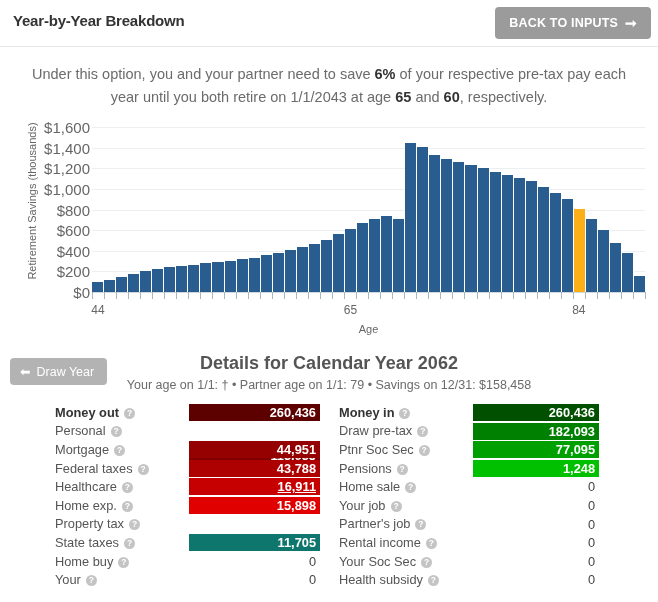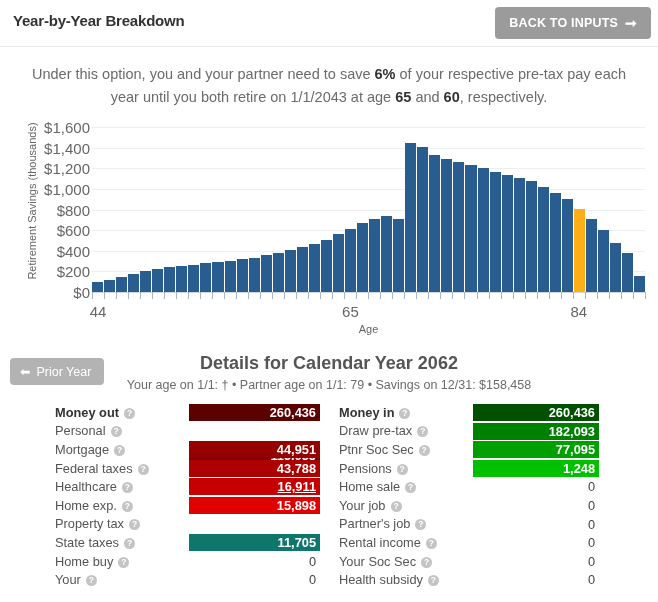--- a/index.html
+++ b/index.html
@@ -163,21 +163,21 @@
   }
   .x-labels {
     position: absolute;
     left: 92px;
     right: 13px;
     top: 186px;
     height: 14px;
   }
   .x-labels span {
     position: absolute;
-    font-size: 15px;
+    font-size: 12px;
     color: #666666;
     transform: translateX(-50%);
   }
   .x-axis-title {
     position: absolute;
     left: 92px;
     right: 13px;
     top: 206px;
     text-align: center;
     font-size: 11px;
@@ -413,21 +413,21 @@
       <span style="left: 1.08696%;">44</span>
       <span style="left: 46.7391%;">65</span>
       <span style="left: 88.0435%;">84</span>
     </div>
   <div class="x-axis-title">Age</div>
 </div>
 
 <div class="details">
   <button class="prior-btn">
     <span class="arrow-ico">⬅</span>
-    <span>Prior Year</span>
+    <span>Draw Year</span>
   </button>
   <div class="details-text">
     <div class="details-title">Details for Calendar Year 2062</div>
     <div class="details-sub">Your age on 1/1: † • Partner age on 1/1: 79 • Savings on 12/31: $158,458</div>
   </div>
 </div>
 
 <div class="tables">
   <div class="col left" id="money-out-col">
       <div class="row head">

